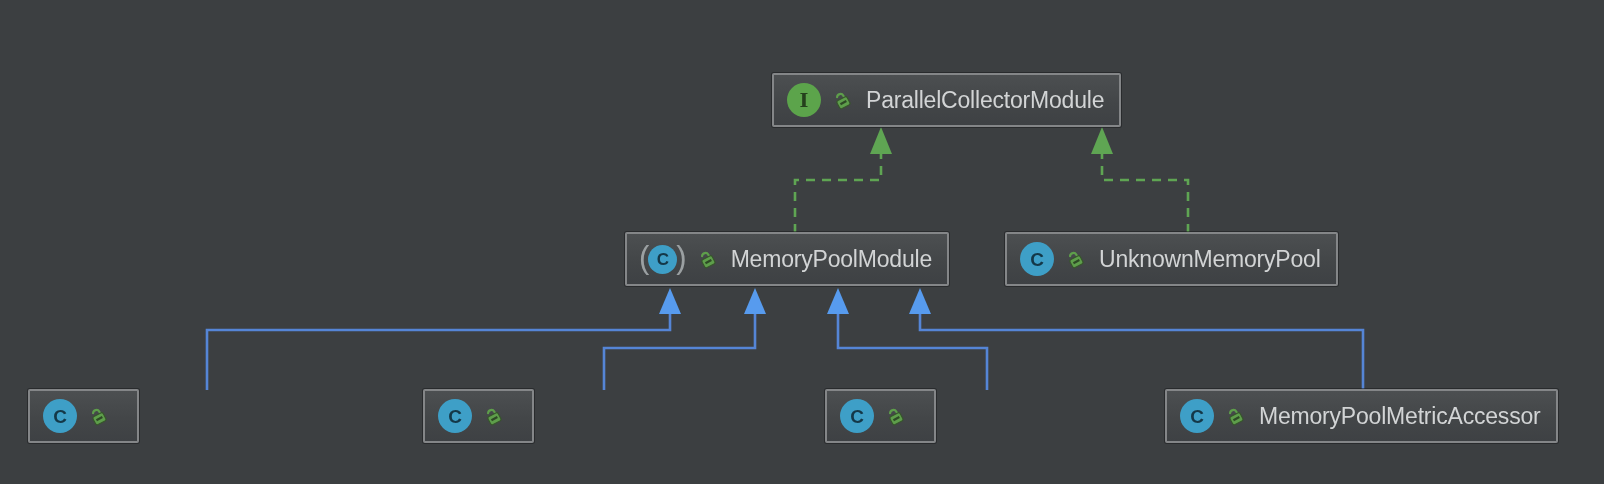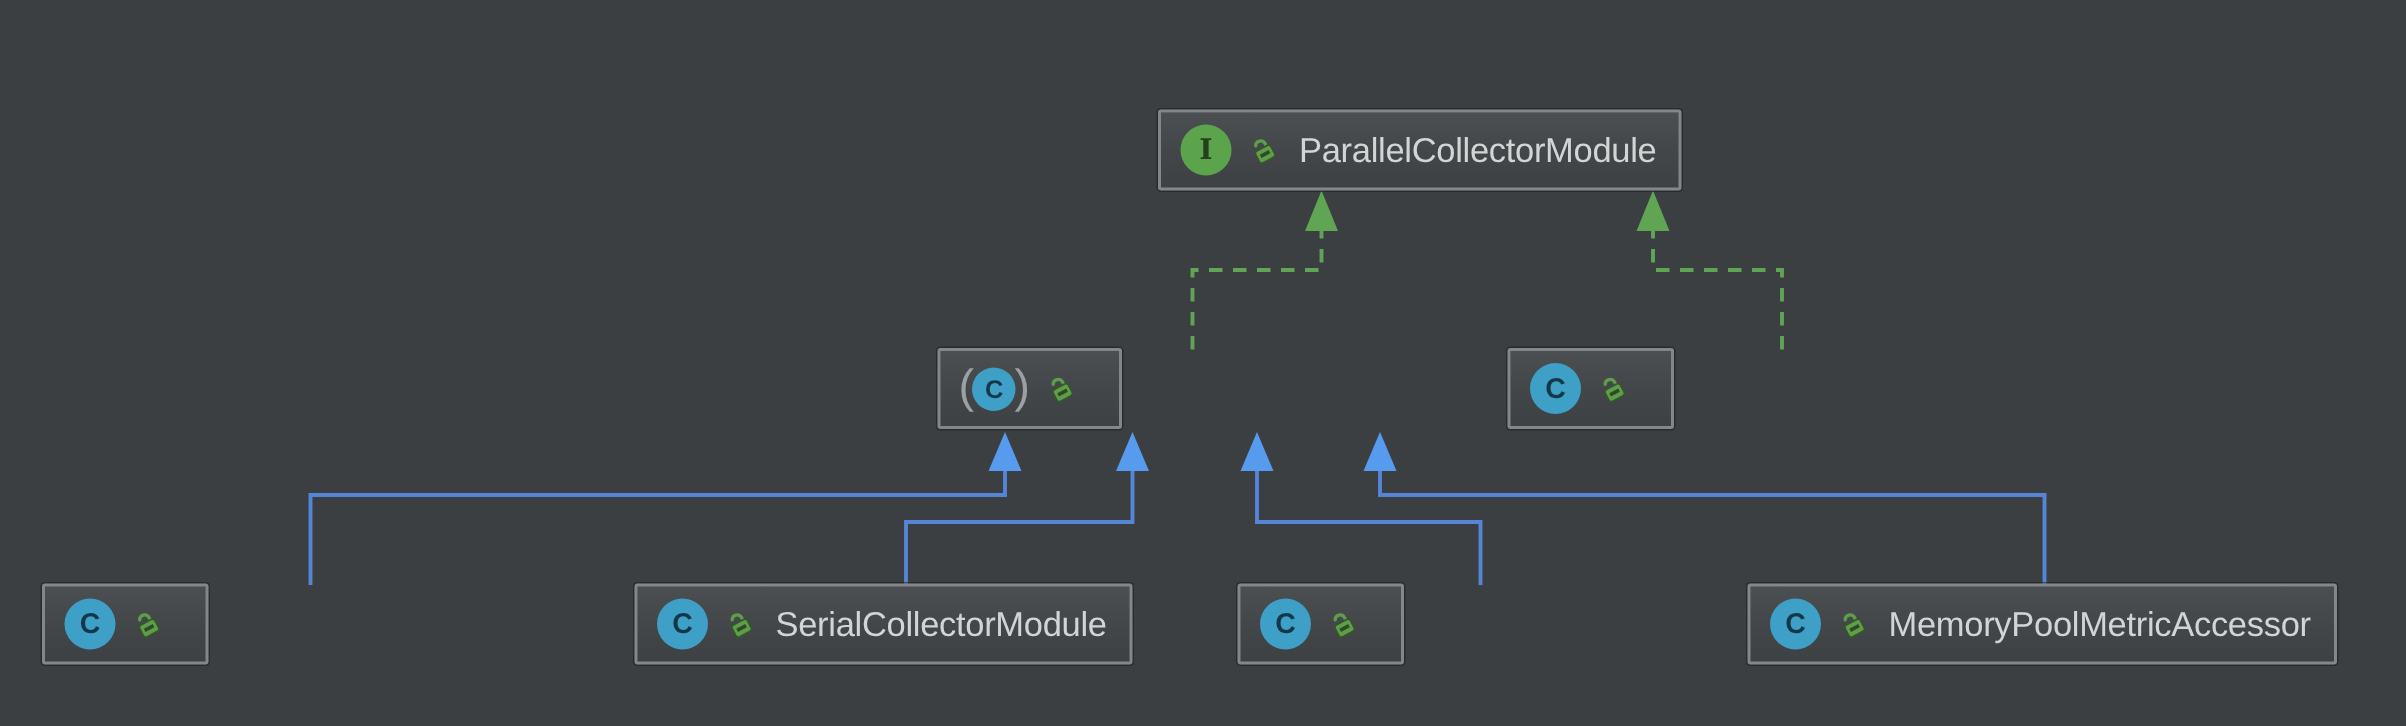--- a/index.html
+++ b/index.html
@@ -100,33 +100,35 @@
     </span>
     <span class="lock">
       <svg width="23" height="23" viewBox="0 0 22 22">
         <g transform="rotate(-28 11 12)">
           <path d="M15.2,9.6 V7.9 A3.2,3.2 0 0 0 9.2,6.4" fill="none" stroke="#5e9e4b" stroke-width="2.1" stroke-linecap="round"></path>
           <rect x="6.6" y="9.6" width="11" height="8.6" rx="1.8" fill="#5e9e4b" stroke="#37552c" stroke-width="1.1"></rect>
           <rect x="8.9" y="12.7" width="6.4" height="2.2" fill="#2e4a26"></rect>
         </g>
       </svg>
     </span>
+    <span class="label">MemoryPoolModule</span>
   </div>
 
   <div class="node" style="left:1005px;top:232px;">
     <span class="kind-icon kind-class">C</span>
     <span class="lock">
       <svg width="23" height="23" viewBox="0 0 22 22">
         <g transform="rotate(-28 11 12)">
           <path d="M15.2,9.6 V7.9 A3.2,3.2 0 0 0 9.2,6.4" fill="none" stroke="#5e9e4b" stroke-width="2.1" stroke-linecap="round"></path>
           <rect x="6.6" y="9.6" width="11" height="8.6" rx="1.8" fill="#5e9e4b" stroke="#37552c" stroke-width="1.1"></rect>
           <rect x="8.9" y="12.7" width="6.4" height="2.2" fill="#2e4a26"></rect>
         </g>
       </svg>
     </span>
+    <span class="label">UnknownMemoryPool</span>
   </div>
 
   <div class="node" style="left:28px;top:389px;">
     <span class="kind-icon kind-class">C</span>
     <span class="lock">
       <svg width="23" height="23" viewBox="0 0 22 22">
         <g transform="rotate(-28 11 12)">
           <path d="M15.2,9.6 V7.9 A3.2,3.2 0 0 0 9.2,6.4" fill="none" stroke="#5e9e4b" stroke-width="2.1" stroke-linecap="round"></path>
           <rect x="6.6" y="9.6" width="11" height="8.6" rx="1.8" fill="#5e9e4b" stroke="#37552c" stroke-width="1.1"></rect>
           <rect x="8.9" y="12.7" width="6.4" height="2.2" fill="#2e4a26"></rect>
@@ -139,21 +141,20 @@
     <span class="kind-icon kind-class">C</span>
     <span class="lock">
       <svg width="23" height="23" viewBox="0 0 22 22">
         <g transform="rotate(-28 11 12)">
           <path d="M15.2,9.6 V7.9 A3.2,3.2 0 0 0 9.2,6.4" fill="none" stroke="#5e9e4b" stroke-width="2.1" stroke-linecap="round"></path>
           <rect x="6.6" y="9.6" width="11" height="8.6" rx="1.8" fill="#5e9e4b" stroke="#37552c" stroke-width="1.1"></rect>
           <rect x="8.9" y="12.7" width="6.4" height="2.2" fill="#2e4a26"></rect>
         </g>
       </svg>
     </span>
-    <span class="label">SerialCollectorModule</span>
   </div>
 
   <div class="node" style="left:825px;top:389px;">
     <span class="kind-icon kind-class">C</span>
     <span class="lock">
       <svg width="23" height="23" viewBox="0 0 22 22">
         <g transform="rotate(-28 11 12)">
           <path d="M15.2,9.6 V7.9 A3.2,3.2 0 0 0 9.2,6.4" fill="none" stroke="#5e9e4b" stroke-width="2.1" stroke-linecap="round"></path>
           <rect x="6.6" y="9.6" width="11" height="8.6" rx="1.8" fill="#5e9e4b" stroke="#37552c" stroke-width="1.1"></rect>
           <rect x="8.9" y="12.7" width="6.4" height="2.2" fill="#2e4a26"></rect>

